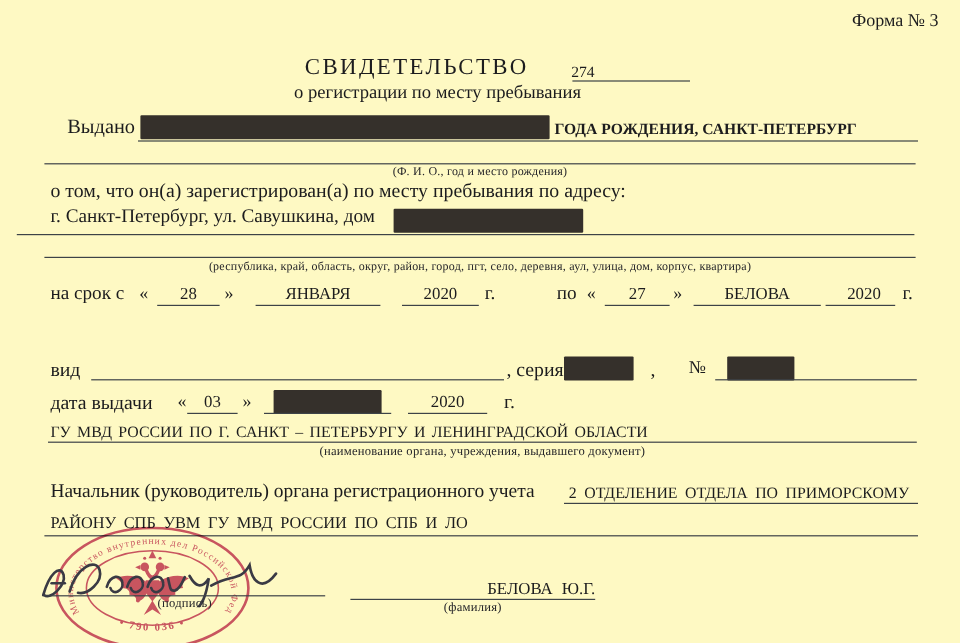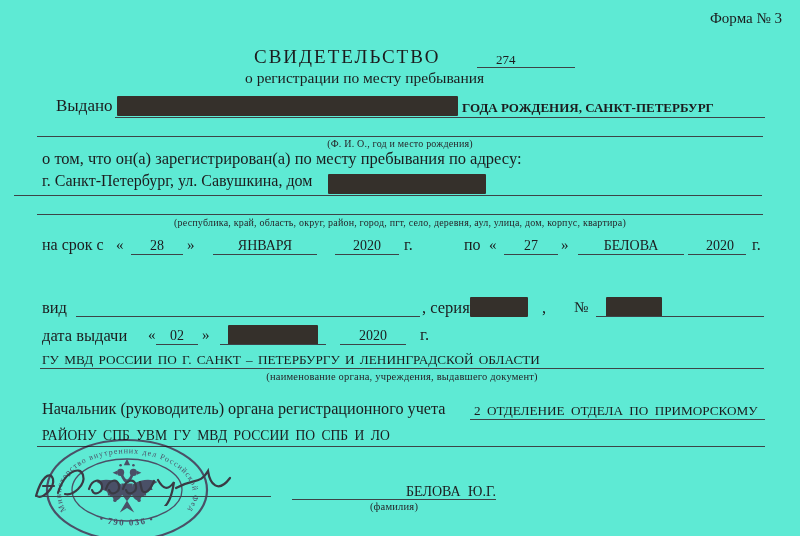--- a/index.html
+++ b/index.html
@@ -1,37 +1,37 @@
 <!DOCTYPE html>
 <html><head>
 <meta charset="utf-8">
 <style>
   html,body{margin:0;padding:0;background:#e8e8e8}
-  .pg{position:relative;width:800px;height:536px;background:#5eead4;overflow:hidden;
+  .pg{position:relative;width:800px;height:536px;background:#fef9c3;overflow:hidden;
       font-family:"Liberation Serif","DejaVu Serif",serif;color:#1c1c1e}
   .abs{position:absolute}
   .u{position:absolute;height:0;border-top:1.6px solid #3d4347}
   .bar{position:absolute;background:#35302b;border-radius:1px}
   .cap{position:absolute;font-size:10px;text-align:center;color:#26262a;letter-spacing:.2px;white-space:nowrap}
   .v{position:absolute;font-weight:400;font-size:14px;text-align:center;white-space:nowrap}
   .lbl{position:absolute;font-size:16.5px;white-space:nowrap}
   .caps{position:absolute;font-size:13.2px;word-spacing:3px;white-space:nowrap}
   .q{position:absolute;font-size:15px}
   .title{position:absolute;font-size:19px;letter-spacing:2px;white-space:nowrap}
   .stamp{position:absolute;left:42px;top:438px;color:#c2406a;mix-blend-mode:multiply;opacity:.88}
   .sig{position:absolute;left:28px;top:458px;z-index:5}
 </style>
 </head>
 <body>
 
 <div class="pg">
 
   <div class="abs" style="right:18px;top:10px;font-size:15px">Форма № 3</div>
   <div class="title" style="left:254px;top:46px">СВИДЕТЕЛЬСТВО</div>
-  <div class="abs" style="left:496px;top:52px;font-size:13px">274</div>
+  <div class="abs" style="left:476px;top:52px;font-size:13px">274</div>
   <div class="u" style="left:477px;top:67px;width:98px"></div>
   <div class="abs" style="left:245px;top:69px;font-size:15.5px">о регистрации по месту пребывания</div>
 
   <div class="abs" style="left:56px;top:96px;font-size:17px">Выдано</div>
   <div class="bar" style="left:117px;top:96px;width:341px;height:20px"></div>
   <div class="abs" style="left:462px;top:100px;font-size:13px;font-weight:700;white-space:nowrap">ГОДА РОЖДЕНИЯ, САНКТ-ПЕТЕРБУРГ</div>
   <div class="u" style="left:115px;top:117px;width:650px"></div>
   <div class="u" style="left:37px;top:136px;width:726px"></div>
   <div class="cap" style="left:37px;top:138px;width:726px">(Ф. И. О., год и место рождения)</div>
 
@@ -67,21 +67,21 @@
   <div class="u" style="left:76px;top:316px;width:344px"></div>
   <div class="lbl" style="left:422px;top:298px">, серия</div>
   <div class="bar" style="left:470px;top:297px;width:58px;height:20px"></div>
   <div class="lbl" style="left:542px;top:298px">,</div>
   <div class="lbl" style="left:574px;top:299px;font-size:15px">№</div>
   <div class="bar" style="left:606px;top:297px;width:56px;height:20px"></div>
   <div class="u" style="left:596px;top:316px;width:168px"></div>
 
   <div class="lbl" style="left:42px;top:326px">дата выдачи</div>
   <div class="q" style="left:148px;top:327px">«</div>
-  <div class="v" style="left:156px;top:328px;width:42px">02</div>
+  <div class="v" style="left:156px;top:328px;width:42px">03</div>
   <div class="u" style="left:156px;top:344px;width:42px"></div>
   <div class="q" style="left:202px;top:327px">»</div>
   <div class="bar" style="left:228px;top:325px;width:90px;height:20px"></div>
   <div class="u" style="left:220px;top:344px;width:106px"></div>
   <div class="v" style="left:340px;top:328px;width:66px">2020</div>
   <div class="u" style="left:340px;top:344px;width:66px"></div>
   <div class="lbl" style="left:420px;top:325px">г.</div>
 
   <div class="caps" style="left:42px;top:352px;word-spacing:2px">ГУ МВД РОССИИ ПО Г. САНКТ – ПЕТЕРБУРГУ И ЛЕНИНГРАДСКОЙ ОБЛАСТИ</div>
   <div class="u" style="left:40px;top:368px;width:724px"></div>
@@ -132,17 +132,18 @@
       <path d="M61,31 c3,-10 12,-11 13,-3 c1,6 -8,11 -10,4"></path>
       <path d="M78,31 c3,-10 12,-11 13,-3 c1,6 -8,11 -10,4"></path>
       <path d="M95,31 c3,-10 12,-11 13,-3 c1,6 -8,11 -10,4"></path>
       <path d="M112,24 c2,7 1,11 6,10 c4,-1 6,-7 8,-11"></path>
       <path d="M130,22 c5,9 10,11 16,2 c-2,13 -5,24 -15,29"></path>
       <path d="M148,30 C165,20 172,27 180,13 C182,26 190,36 202,20"></path>
     </g>
   </svg>
 
   <div class="u" style="left:37px;top:496px;width:234px;z-index:6"></div>
+  <div class="cap" style="left:37px;top:498px;width:234px;font-size:10.5px;z-index:6">(подпись)</div>
   <div class="abs" style="left:292px;top:484px;width:204px;text-align:right;font-size:14px;word-spacing:4px">БЕЛОВА Ю.Г.</div>
   <div class="u" style="left:292px;top:499px;width:204px"></div>
   <div class="cap" style="left:292px;top:501px;width:204px;font-size:10.5px">(фамилия)</div>
 
 </div>
 
 </body></html>

